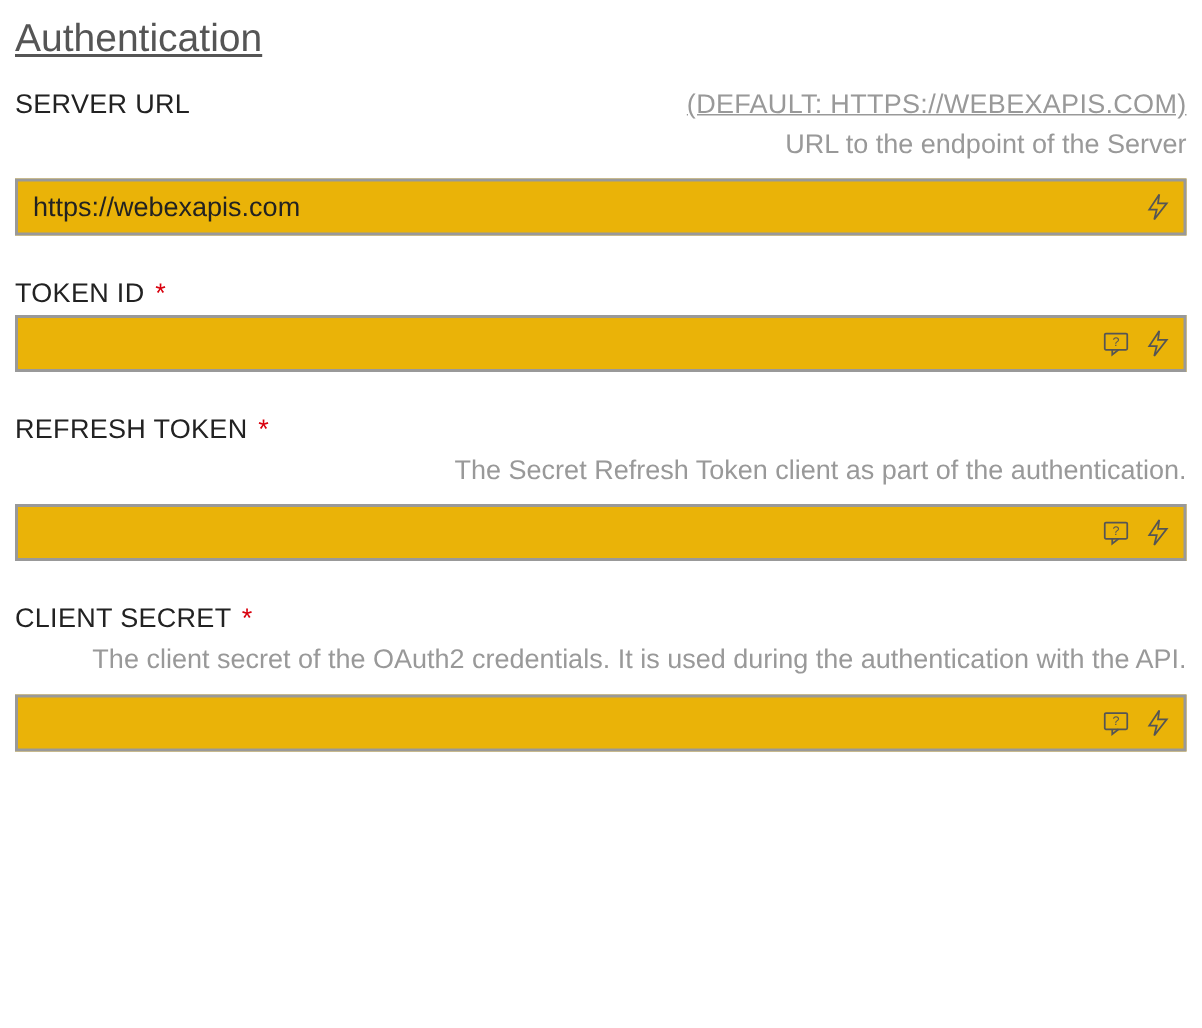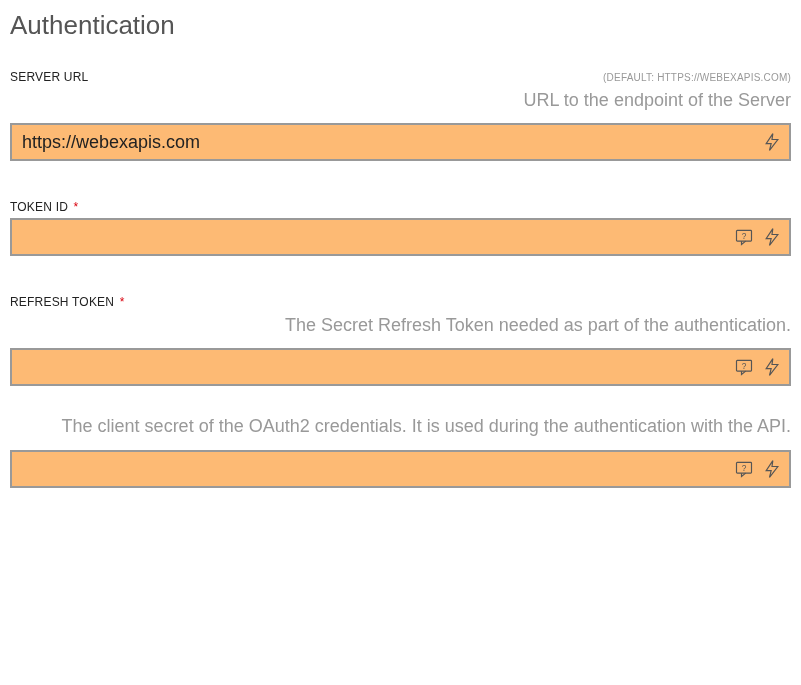--- a/index.html
+++ b/index.html
@@ -11,59 +11,60 @@
       font-family: "Segoe UI", -apple-system, BlinkMacSystemFont, sans-serif;
       padding: 10px;
       width: 801px;
       color: #323232;
     }
     .section-title {
       font-size: 26px;
       font-weight: 300;
       color: #555;
       margin-bottom: 18px;
+      text-decoration: underline;
     }
     .field-block {
       margin-bottom: 28px;
     }
     .field-header {
       display: flex;
       justify-content: space-between;
       align-items: baseline;
       margin-bottom: 4px;
     }
     .field-label {
-      font-size: 12px;
+      font-size: 18px;
       font-weight: 400;
       color: #222;
       letter-spacing: 0.2px;
-      margin-top: 11px;
     }
     .field-required {
       color: #d9000d;
       margin-left: 2px;
     }
     .field-default {
-      font-size: 10px;
+      font-size: 18px;
       color: #999;
       letter-spacing: 0.2px;
+      text-decoration: underline;
     }
     .field-description {
       font-size: 18px;
       font-weight: 300;
       color: #999;
       margin-bottom: 10px;
       line-height: 1.4;
       text-align: right;
     }
     .input-row {
       display: flex;
       align-items: stretch;
       border: 2px solid #999;
-      background: #fdba74;
+      background: #eab308;
       height: 38px;
     }
     .input-field {
       flex: 1;
       border: none;
       outline: none;
       padding: 6px 10px;
       font-size: 18px;
       font-family: inherit;
       background: transparent;
@@ -141,41 +142,47 @@
   </div>
 </div>
 
 <div class="field-block">
   <div class="field-header">
     <div class="field-label">
       <span>REFRESH TOKEN</span>
       <span class="field-required">*</span>
     </div>
   </div>
-  <div class="field-description">The Secret Refresh Token needed as part of the authentication.</div>
+  <div class="field-description">The Secret Refresh Token client as part of the authentication.</div>
   <div class="input-row">
     <input class="input-field" type="text" value="" style="">
     <div class="input-icons">
       <span class="icon-btn">
         <svg viewBox="0 0 24 24">
             <rect x="3" y="4" width="18" height="13" rx="1"></rect>
             <path d="M9 17 L9 21 L14 17"></path>
             <text x="12" y="14" font-size="10" text-anchor="middle" fill="#555" stroke="none">?</text>
           </svg>
       </span>
       <span class="icon-btn">
         <svg viewBox="0 0 24 24">
             <path d="M13 2 L5 14 H11 L9 22 L19 9 H12 Z"></path>
           </svg>
       </span>
     </div>
   </div>
 </div>
 
 <div class="field-block">
+  <div class="field-header">
+    <div class="field-label">
+      <span>CLIENT SECRET</span>
+      <span class="field-required">*</span>
+    </div>
+  </div>
   <div class="field-description">The client secret of the OAuth2 credentials. It is used during the authentication with the API.</div>
   <div class="input-row">
     <input class="input-field" type="text" value="" style="">
     <div class="input-icons">
       <span class="icon-btn">
         <svg viewBox="0 0 24 24">
             <rect x="3" y="4" width="18" height="13" rx="1"></rect>
             <path d="M9 17 L9 21 L14 17"></path>
             <text x="12" y="14" font-size="10" text-anchor="middle" fill="#555" stroke="none">?</text>
           </svg>

